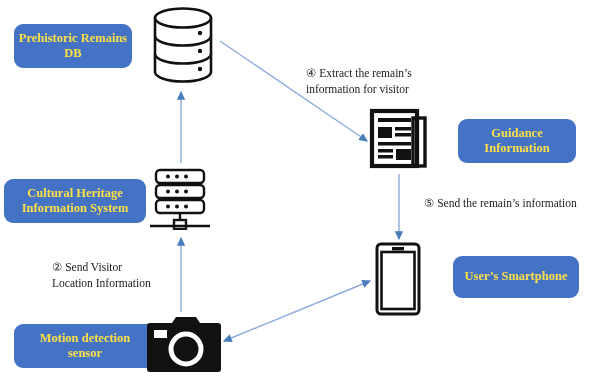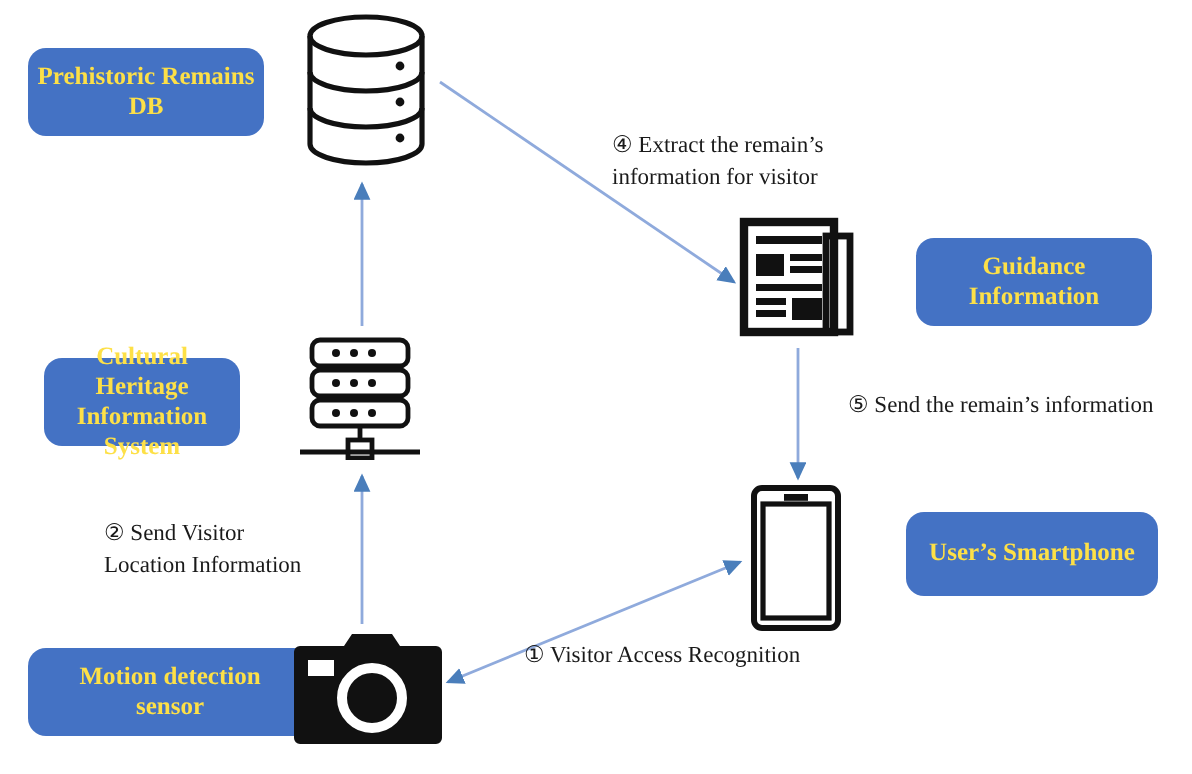--- a/index.html
+++ b/index.html
@@ -31,21 +31,21 @@
     align-items: center;
     justify-content: center;
     padding: 2px 4px;
     box-sizing: border-box;
     font-family: "Liberation Serif", "DejaVu Serif", serif;
     font-weight: bold;
   }
   .label-box span { display: block; width: 100%; white-space: pre-line; }
 
   #box-db        { left: 14px;  top: 24px;  width: 118px; height: 44px; }
-  #box-chis      { left: 22px;  top: 179px; width: 98px; height: 44px; }
+  #box-chis      { left: 4px;  top: 179px; width: 142px; height: 44px; }
   #box-motion    { left: 14px;  top: 324px; width: 142px; height: 44px; }
   #box-guidance  { left: 458px; top: 119px; width: 118px; height: 44px; }
   #box-phone     { left: 453px; top: 256px; width: 126px; height: 42px; }
 
   
   .step-text {
     position: absolute;
     color: #1a1a1a;
     font-size: 11.5px;
     line-height: 1.35;
@@ -194,20 +194,19 @@
   </div>
 
   <div class="icon" id="icon-camera">
     <svg viewBox="0 0 76 58" width="76" height="58">
       <path d="M26,7 L30,1 L50,1 L54,7 L72,7 a3,3 0 0 1 3,3 L75,53 a3,3 0 0 1 -3,3 L4,56 a3,3 0 0 1 -3,-3 L1,10 a3,3 0 0 1 3,-3 Z" fill="#111111"></path>
       <rect x="8" y="14" width="13" height="8" fill="#ffffff"></rect>
       <circle cx="40" cy="33" r="15" fill="none" stroke="#ffffff" stroke-width="5"></circle>
     </svg>
   </div>
 
-  <div class="step-text" id="step1">① Visitor Access Recognition</div>
   <div class="step-text" id="step2">② Send Visitor
 Location Information</div>
   <div class="step-text" id="step4">④ Extract the remain’s
 information for visitor</div>
   <div class="step-text" id="step5">⑤ Send the remain’s information</div>
 
 </div>
 
 </body></html>

